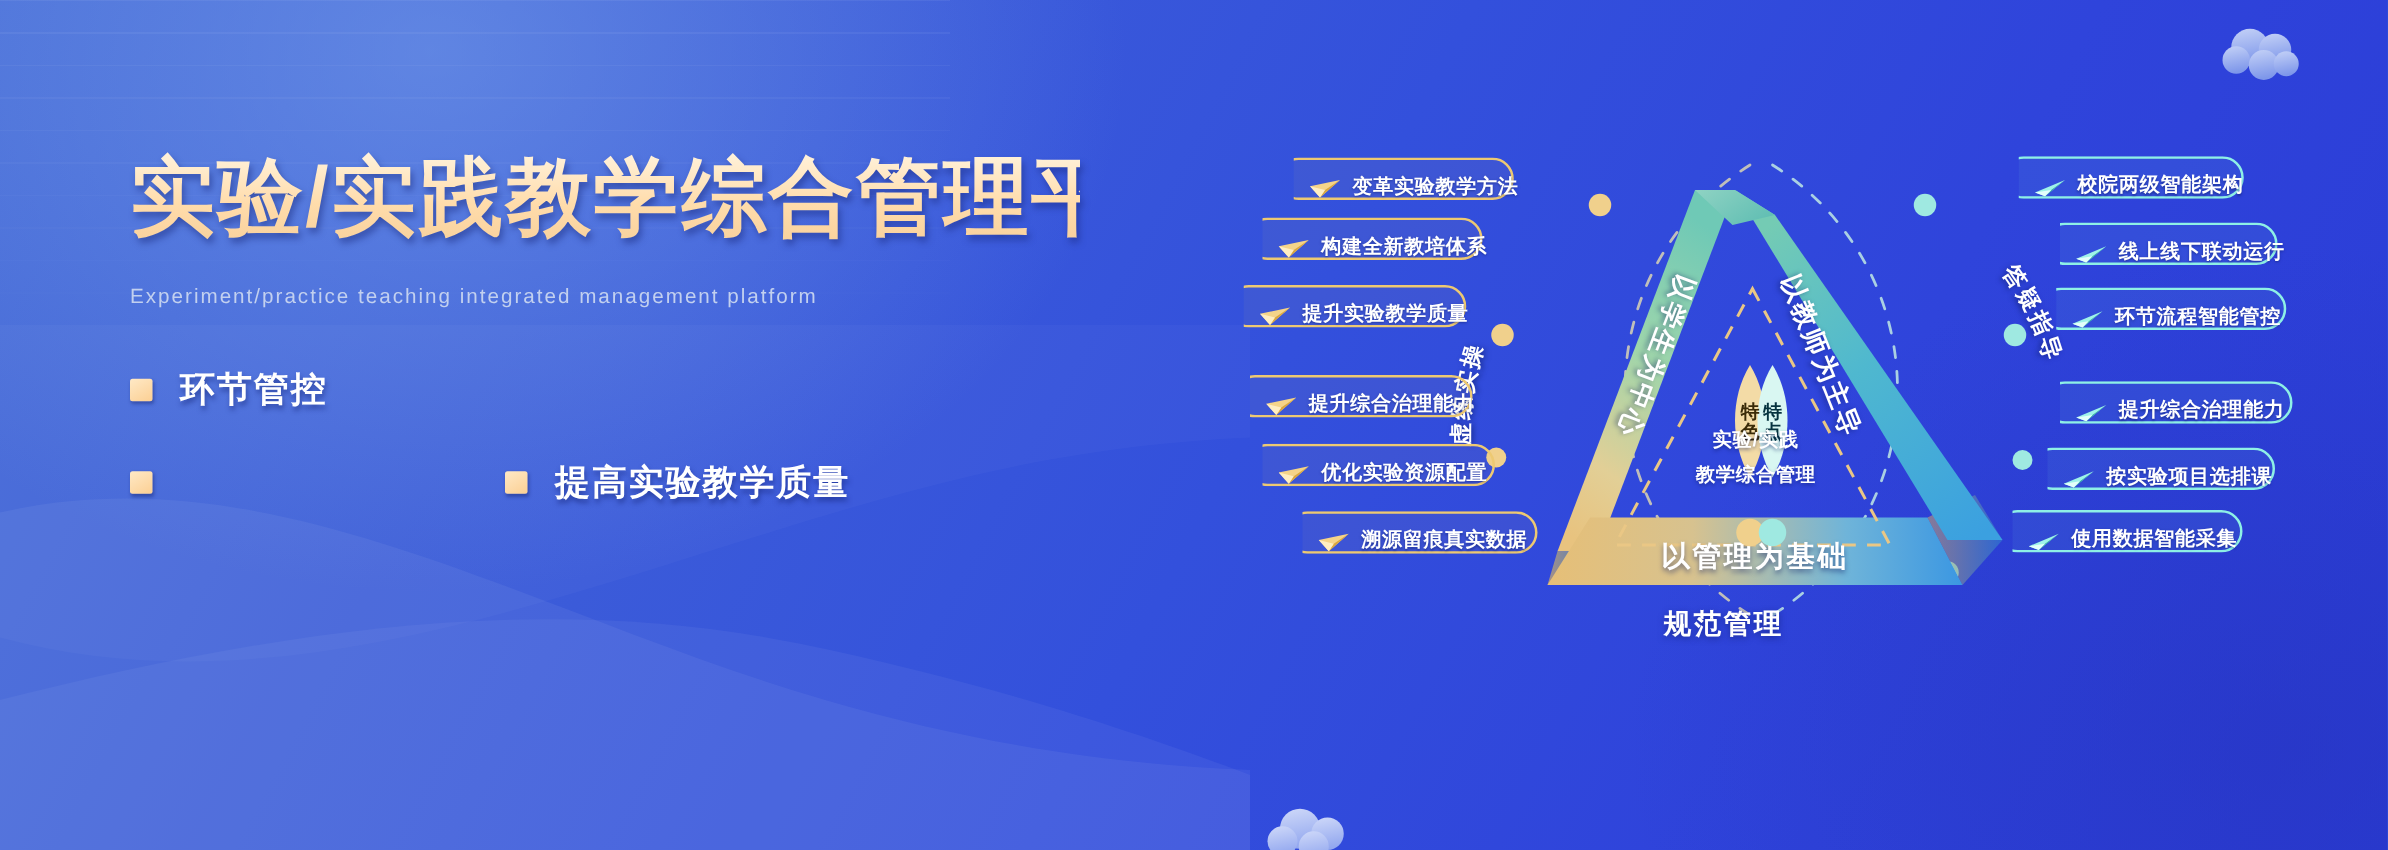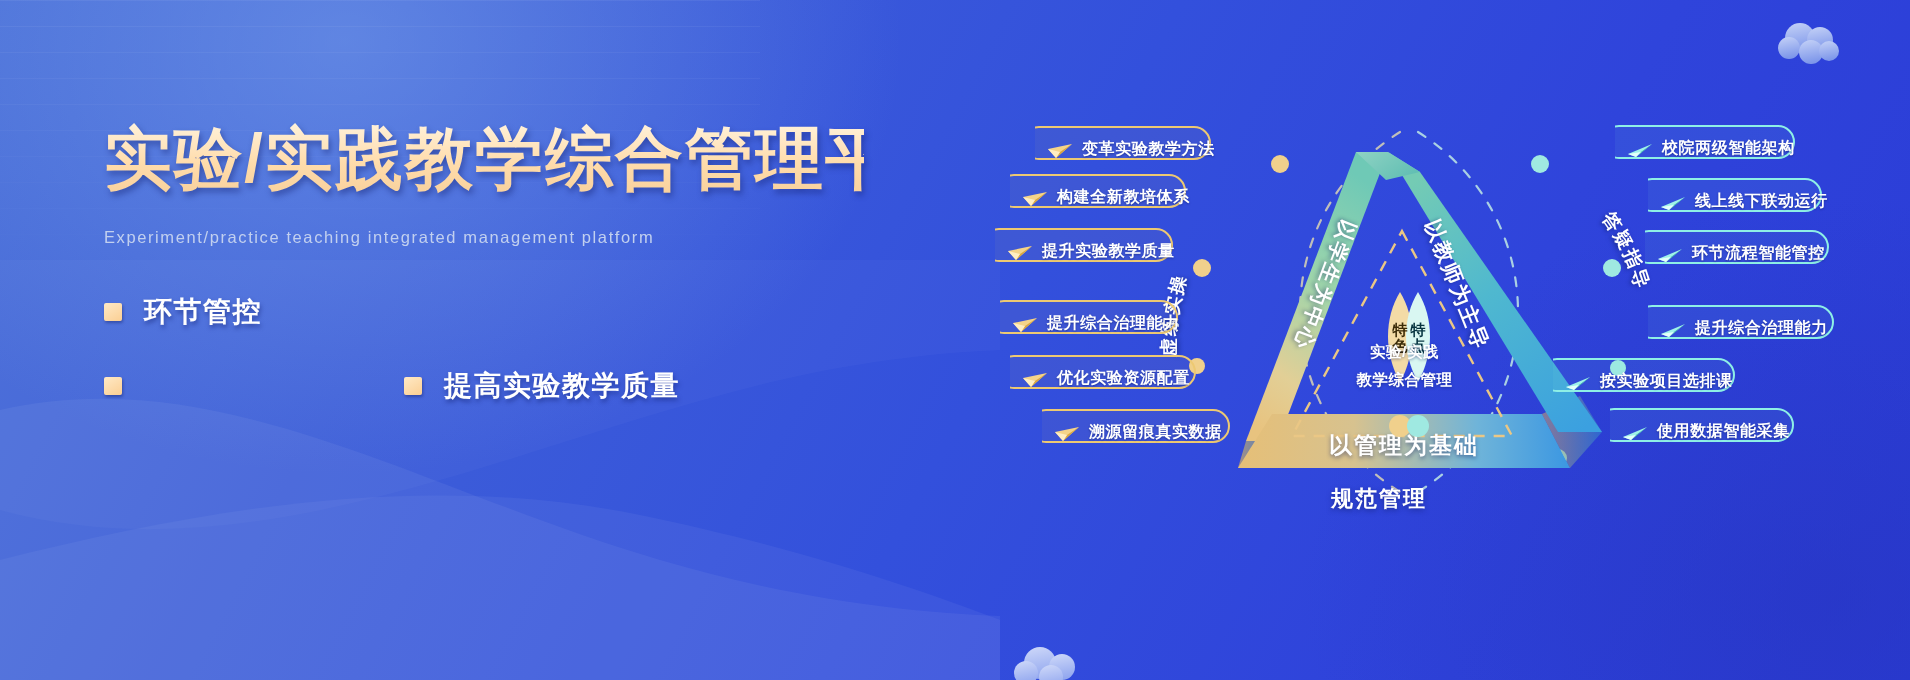--- a/index.html
+++ b/index.html
@@ -361,21 +361,21 @@
       <path d="M 16 1 L 169 1 A 16 16 0 0 1 169 33
                L 4 33 A 16 16 0 0 1 4 1 Z" fill="rgba(140,240,230,.07)" stroke="#8ef0e6" stroke-width="2"></path>
         </svg>
         <span class="picon"><svg viewBox="0 0 26 18">
   <polygon points="1,13 25,3 9,16" fill="#9ff3e9"></polygon>
   <polygon points="9,16 25,3 14,11" fill="#2aa69c"></polygon>
   <polygon points="1,13 14,11 9,16" fill="#e3fffb"></polygon>
           </svg></span>
         <span class="ptxt">提升综合治理能力</span>
       </div>
-      <div class="pill cyan" style="left: 1553px; top: 358px; width: 184px;">
+      <div class="pill cyan" style="left: 1638px; top: 358px; width: 184px;">
         <svg class="pframe" viewBox="0 0 184 34" preserveAspectRatio="none">
       <path d="M 16 1 L 165 1 A 16 16 0 0 1 165 33
                L 4 33 A 16 16 0 0 1 4 1 Z" fill="rgba(140,240,230,.07)" stroke="#8ef0e6" stroke-width="2"></path>
         </svg>
         <span class="picon"><svg viewBox="0 0 26 18">
   <polygon points="1,13 25,3 9,16" fill="#9ff3e9"></polygon>
   <polygon points="9,16 25,3 14,11" fill="#2aa69c"></polygon>
   <polygon points="1,13 14,11 9,16" fill="#e3fffb"></polygon>
           </svg></span>
         <span class="ptxt">按实验项目选排课</span>

